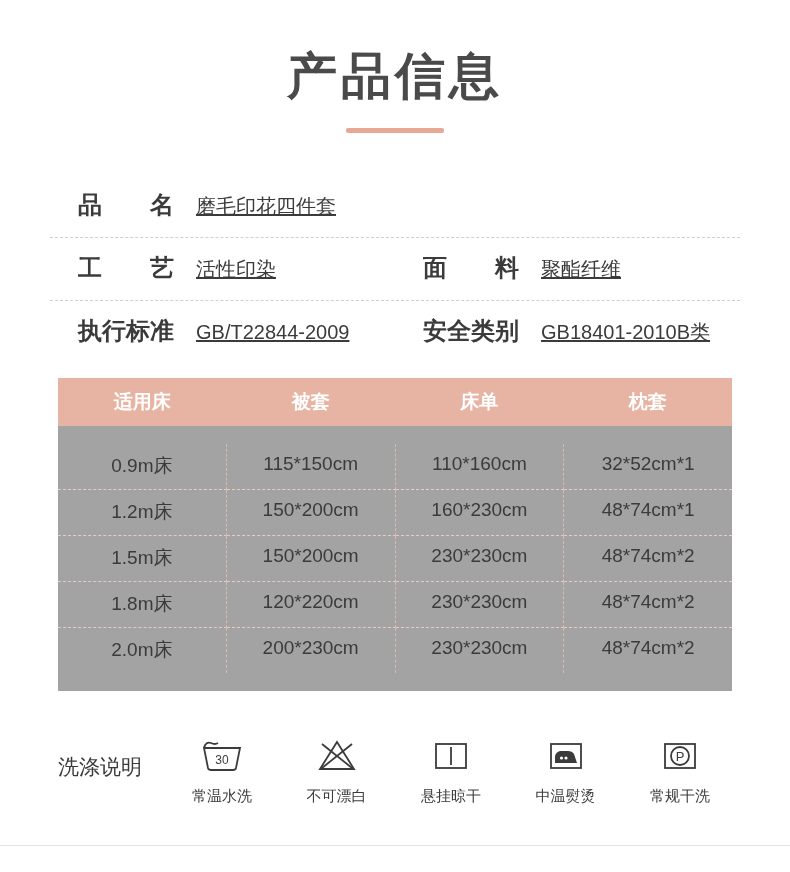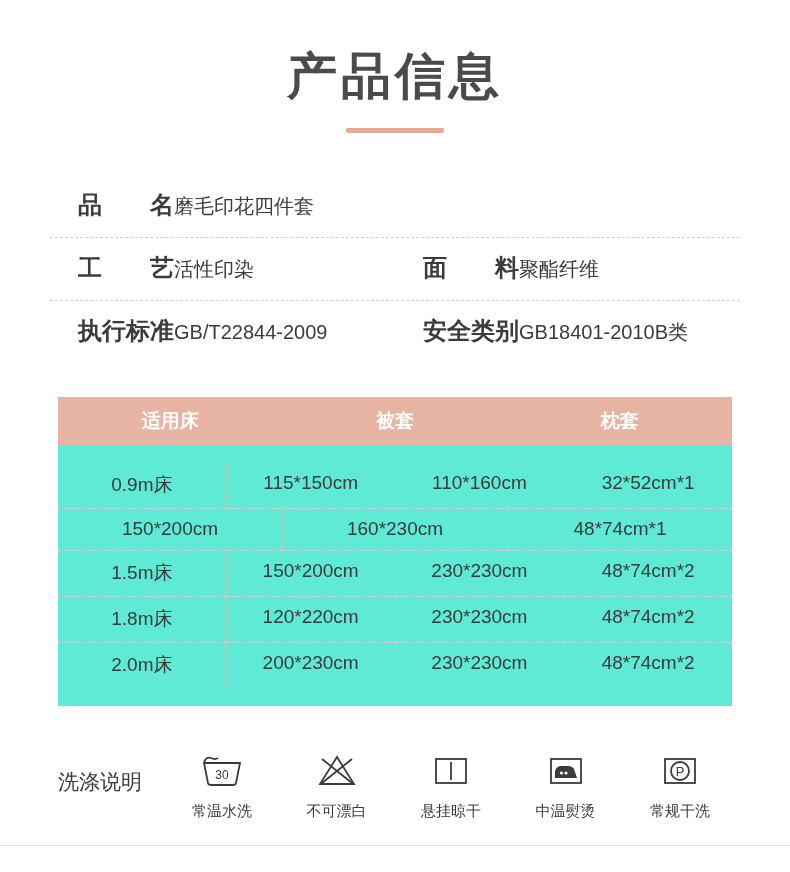--- a/index.html
+++ b/index.html
@@ -67,26 +67,28 @@
   .spec-label {
     font-size: 24px;
     font-weight: bold;
     color: #3b3b3b;
     white-space: pre;
     margin-left: 28px;
   }
   .spec-value {
     font-size: 20px;
     color: #3b3b3b;
+    margin-left: 22px;
+    text-decoration: underline;
   }
 
   
   .size-table {
-    margin: 34px 58px 0 58px;
-    background: #5eead4;
+    margin: 15px 58px 0 58px;
+    background: #a3a3a3;
   }
   .size-head {
     display: flex;
     background: #e7b3a2;
   }
   .size-head .cell {
     flex: 1;
     text-align: center;
     font-size: 19px;
     font-weight: bold;
@@ -202,33 +204,35 @@
         <span class="spec-value">GB18401-2010B类</span>
       </div>
     </div>
 
   </div>
 
   <div class="size-table">
     <div class="size-head">
       <div class="cell">适用床</div>
       <div class="cell">被套</div>
+      <div class="cell">床单</div>
       <div class="cell">枕套</div>
     </div>
     <div class="size-pad"></div>
     <div class="size-body">
 
       <div class="size-row">
         <div class="cell">0.9m床</div>
         <div class="cell">115*150cm</div>
         <div class="cell">110*160cm</div>
         <div class="cell">32*52cm*1</div>
       </div>
 
       <div class="size-row">
+        <div class="cell">1.2m床</div>
         <div class="cell">150*200cm</div>
         <div class="cell">160*230cm</div>
         <div class="cell">48*74cm*1</div>
       </div>
 
       <div class="size-row">
         <div class="cell">1.5m床</div>
         <div class="cell">150*200cm</div>
         <div class="cell">230*230cm</div>
         <div class="cell">48*74cm*2</div>

